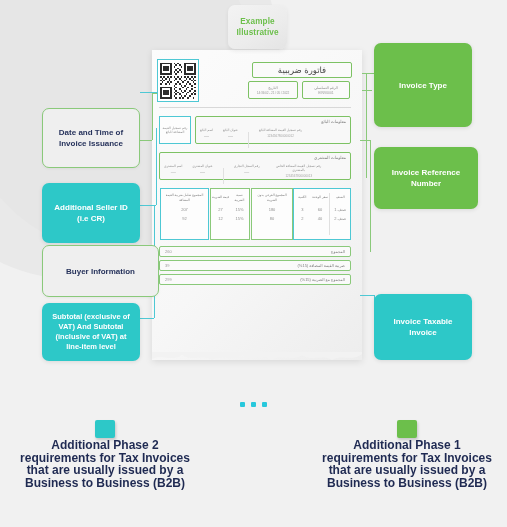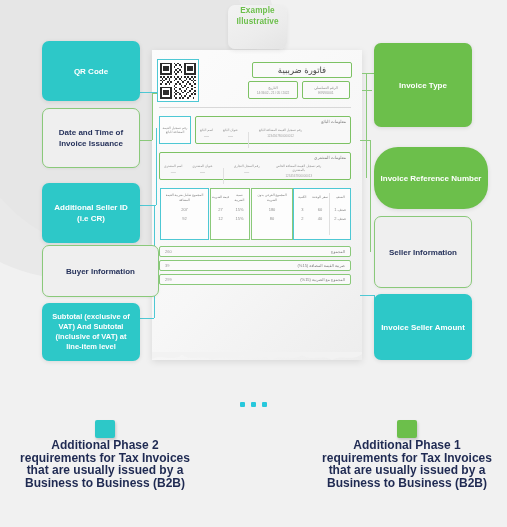--- a/index.html
+++ b/index.html
@@ -34,21 +34,21 @@
 
   
   .example-badge {
     position: absolute;
     left: 228px; top: 5px;
     width: 59px; height: 44px;
     background: linear-gradient(150deg,#f3f3f3 0%, #ececec 60%, #e4e4e4 100%);
     border-radius: 7px;
     box-shadow: 0 2px 4px rgba(0,0,0,0.07);
     display: flex; flex-direction: column;
-    align-items: center; 
+    align-items: center; justify-content: center;
     z-index: 6;
   }
   .example-badge span {
     color: #6cbf4b;
     font-size: 8.2px;
     font-weight: bold;
     line-height: 11px;
     letter-spacing: .1px;
   }
 
@@ -500,47 +500,41 @@
       <span class="k">ضريبة القيمة المضافة (15%)</span>
       <span class="v">39</span>
     </div>
     <div class="tot-row" style="top:224px;">
       <span class="k">المجموع مع الضريبة (15%)</span>
       <span class="v">299</span>
     </div>
 
   </div>
 
-  <div class="card teal" style="left:42px; top:41px; width:98px; height:60px;">
-    <span>QR Code</span>
-  </div>
   <div class="card outline-green" style="left:42px; top:108px; width:98px; height:60px;">
     <span>Date and Time of Invoice Issuance</span>
   </div>
   <div class="card teal" style="left:42px; top:175px; width:98px; height:60px;margin-top:8px;">
     <span>Additional Seller ID (i.e CR)</span>
   </div>
   <div class="card outline-green" style="left:42px; top:245px; width:117px; height:52px;">
     <span>Buyer Information</span>
   </div>
   <div class="card teal" style="left:42px; top:303px; width:98px; height:58px; font-size:7.5px; line-height:10px;">
     <span>Subtotal (exclusive of VAT) And Subtotal (inclusive of VAT) at line-item level</span>
   </div>
 
   <div class="card green" style="left:374px; top:43px; width:98px; height:84px;">
     <span>Invoice Type</span>
   </div>
-  <div class="card green" style="left:374px; top:147px; width:114px; height:62px;border-radius:24px;">
+  <div class="card green" style="left:374px; top:147px; width:104px; height:62px;">
     <span>Invoice Reference Number</span>
   </div>
-  <div class="card outline-green" style="left:374px; top:216px; width:98px; height:72px;">
-    <span>Seller Information</span>
-  </div>
   <div class="card teal" style="left:374px; top:294px; width:98px; height:66px;">
-    <span>Invoice Seller Amount</span>
+    <span>Invoice Taxable Invoice</span>
   </div>
 
   <div class="dots">
     <i></i>
     <i></i>
     <i></i>
   </div>
 
   <div class="legend">
     <div class="legend-col left">

